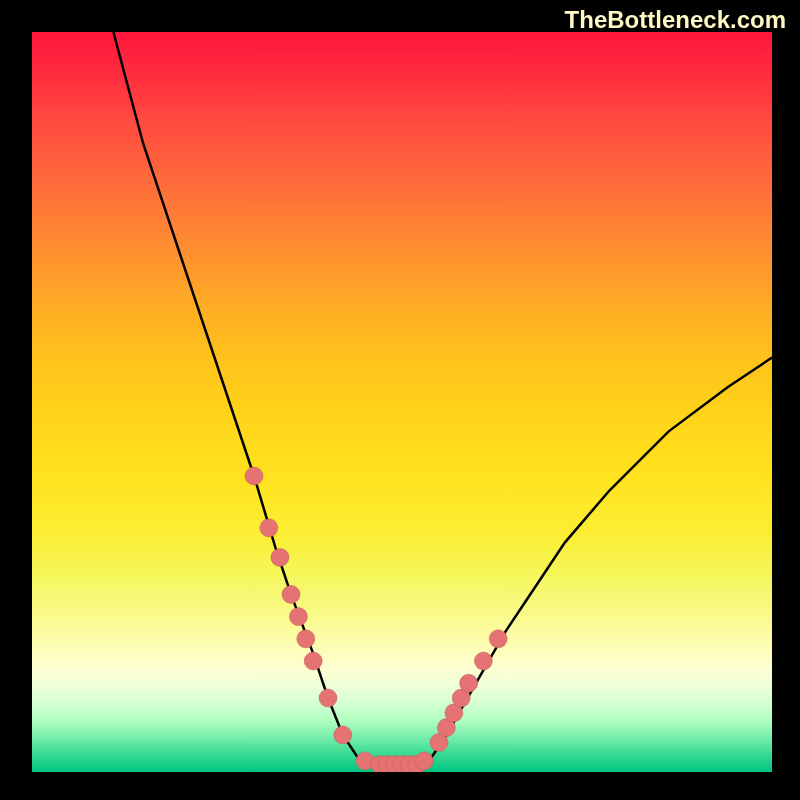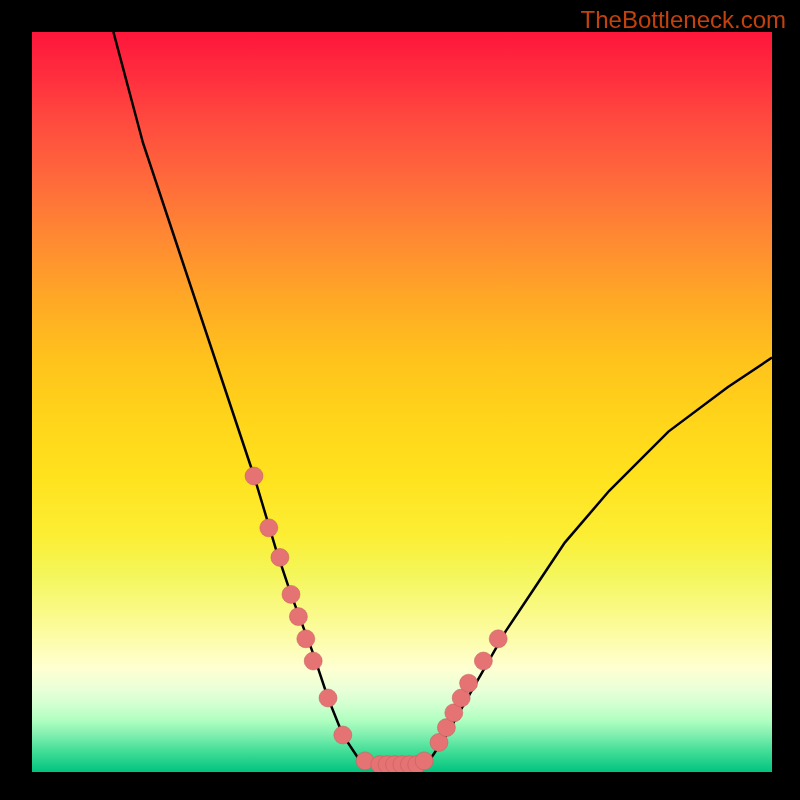--- a/index.html
+++ b/index.html
@@ -7,23 +7,23 @@
     width: 800px;
     height: 800px;
     background: #000;
     position: relative;
     font-family: Arial, sans-serif;
   }
   .watermark {
     position: absolute;
     top: 6px;
     right: 14px;
-    color: #c2410c;
+    color: #fef9c3;
     font-size: 24px;
-    font-weight: 400;
+    font-weight: 700;
     z-index: 10;
   }
   .plot-area {
     position: absolute;
     top: 32px;
     left: 32px;
     width: 740px;
     height: 740px;
   }
   .gradient-bg {

